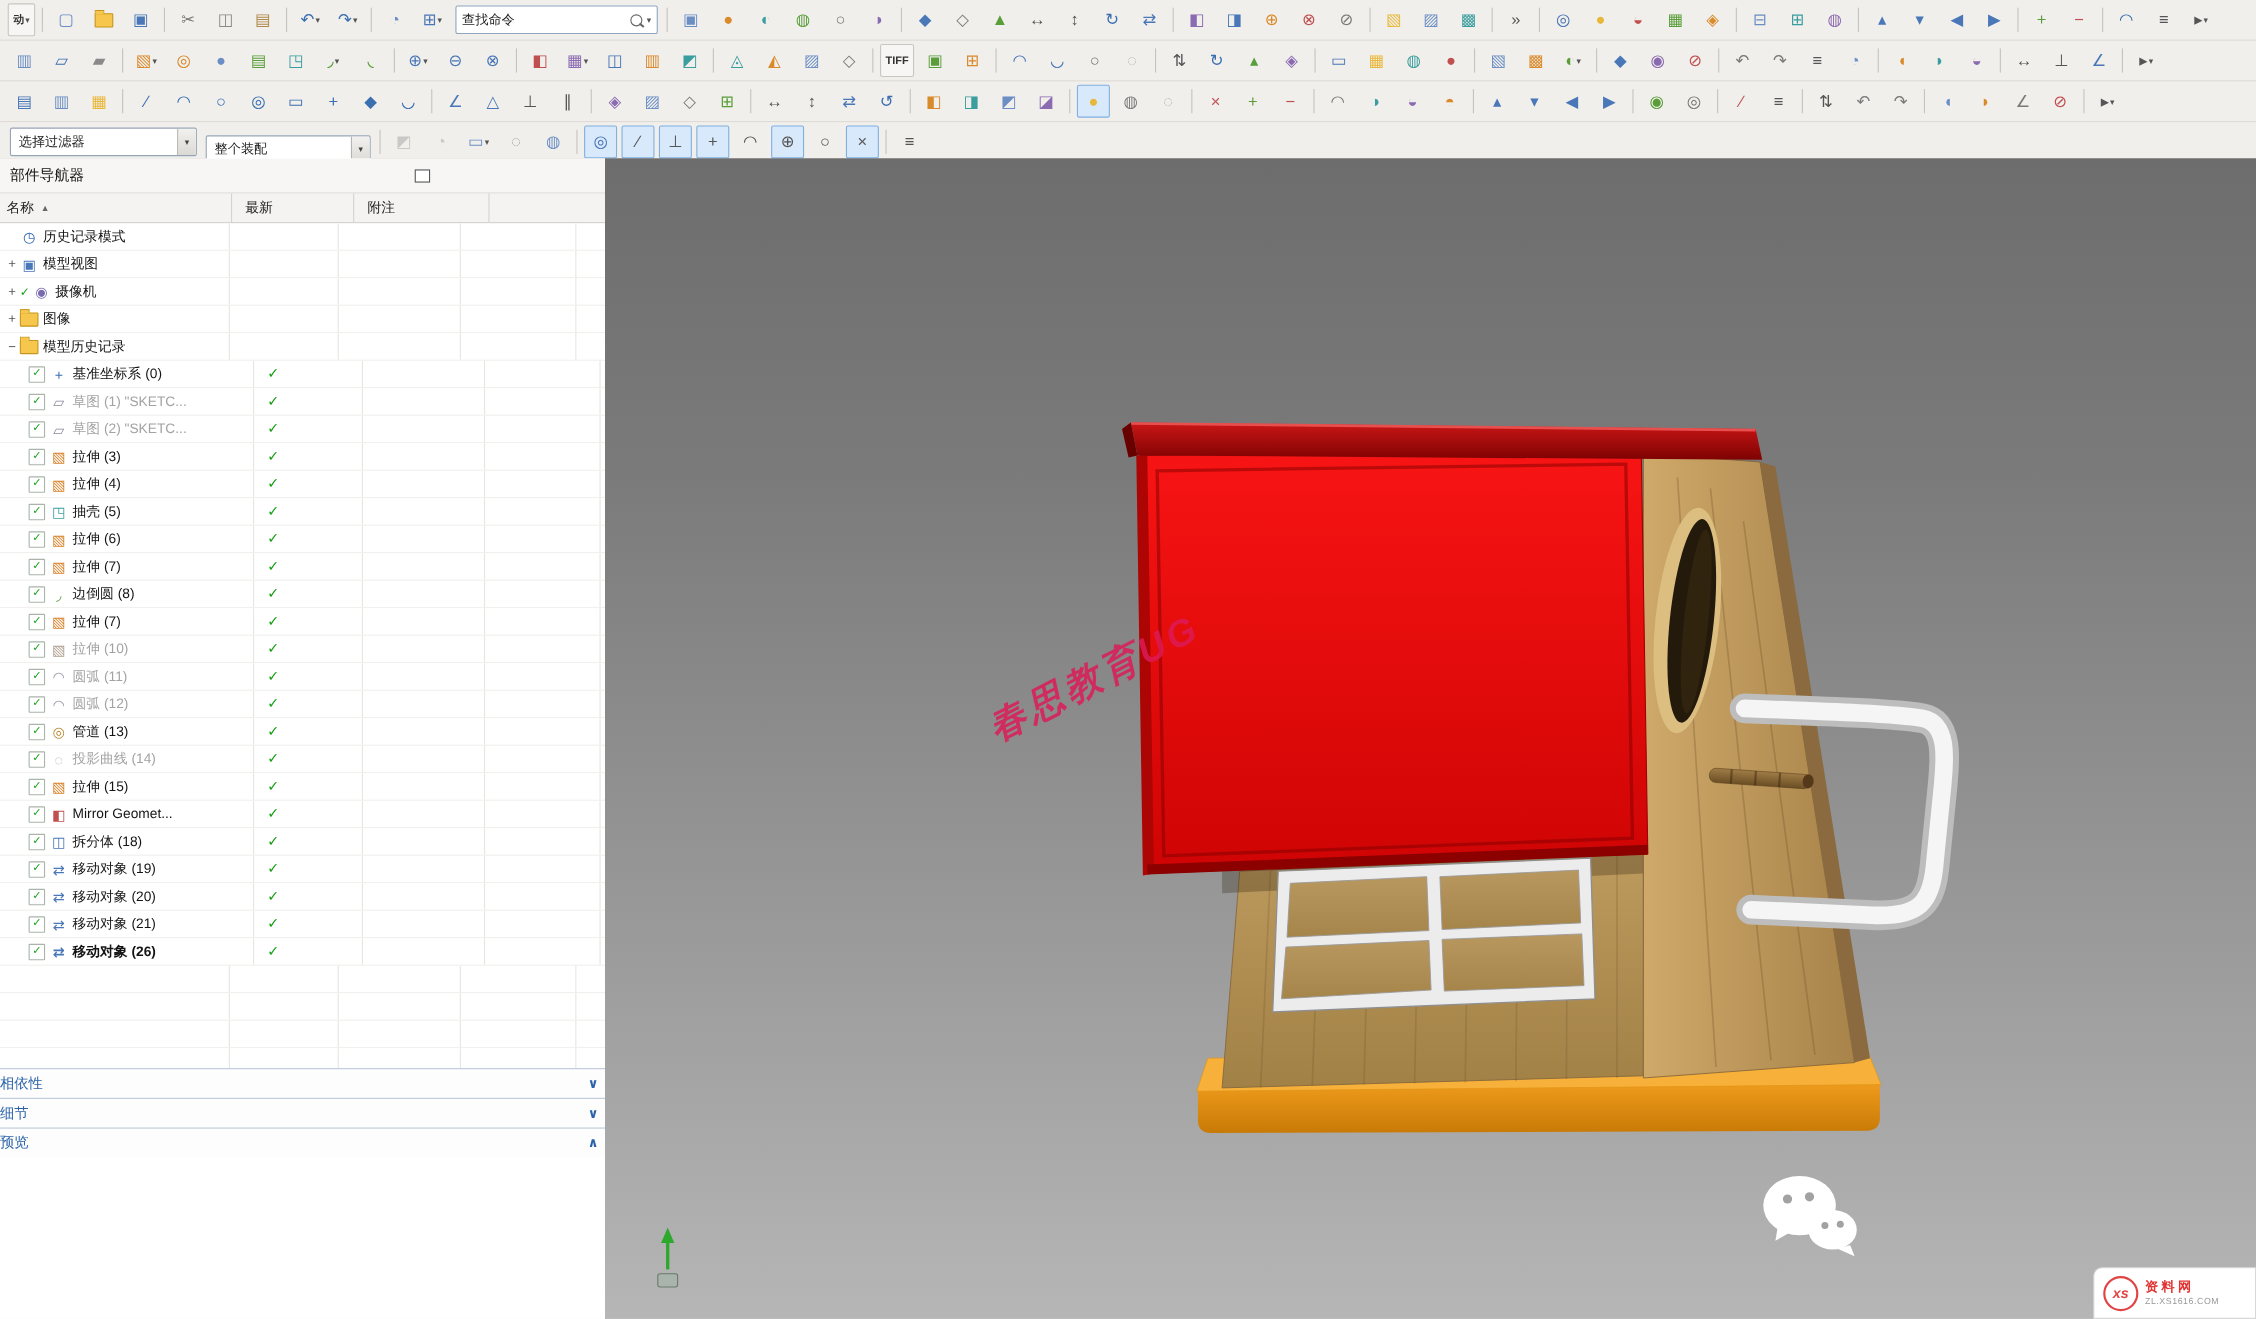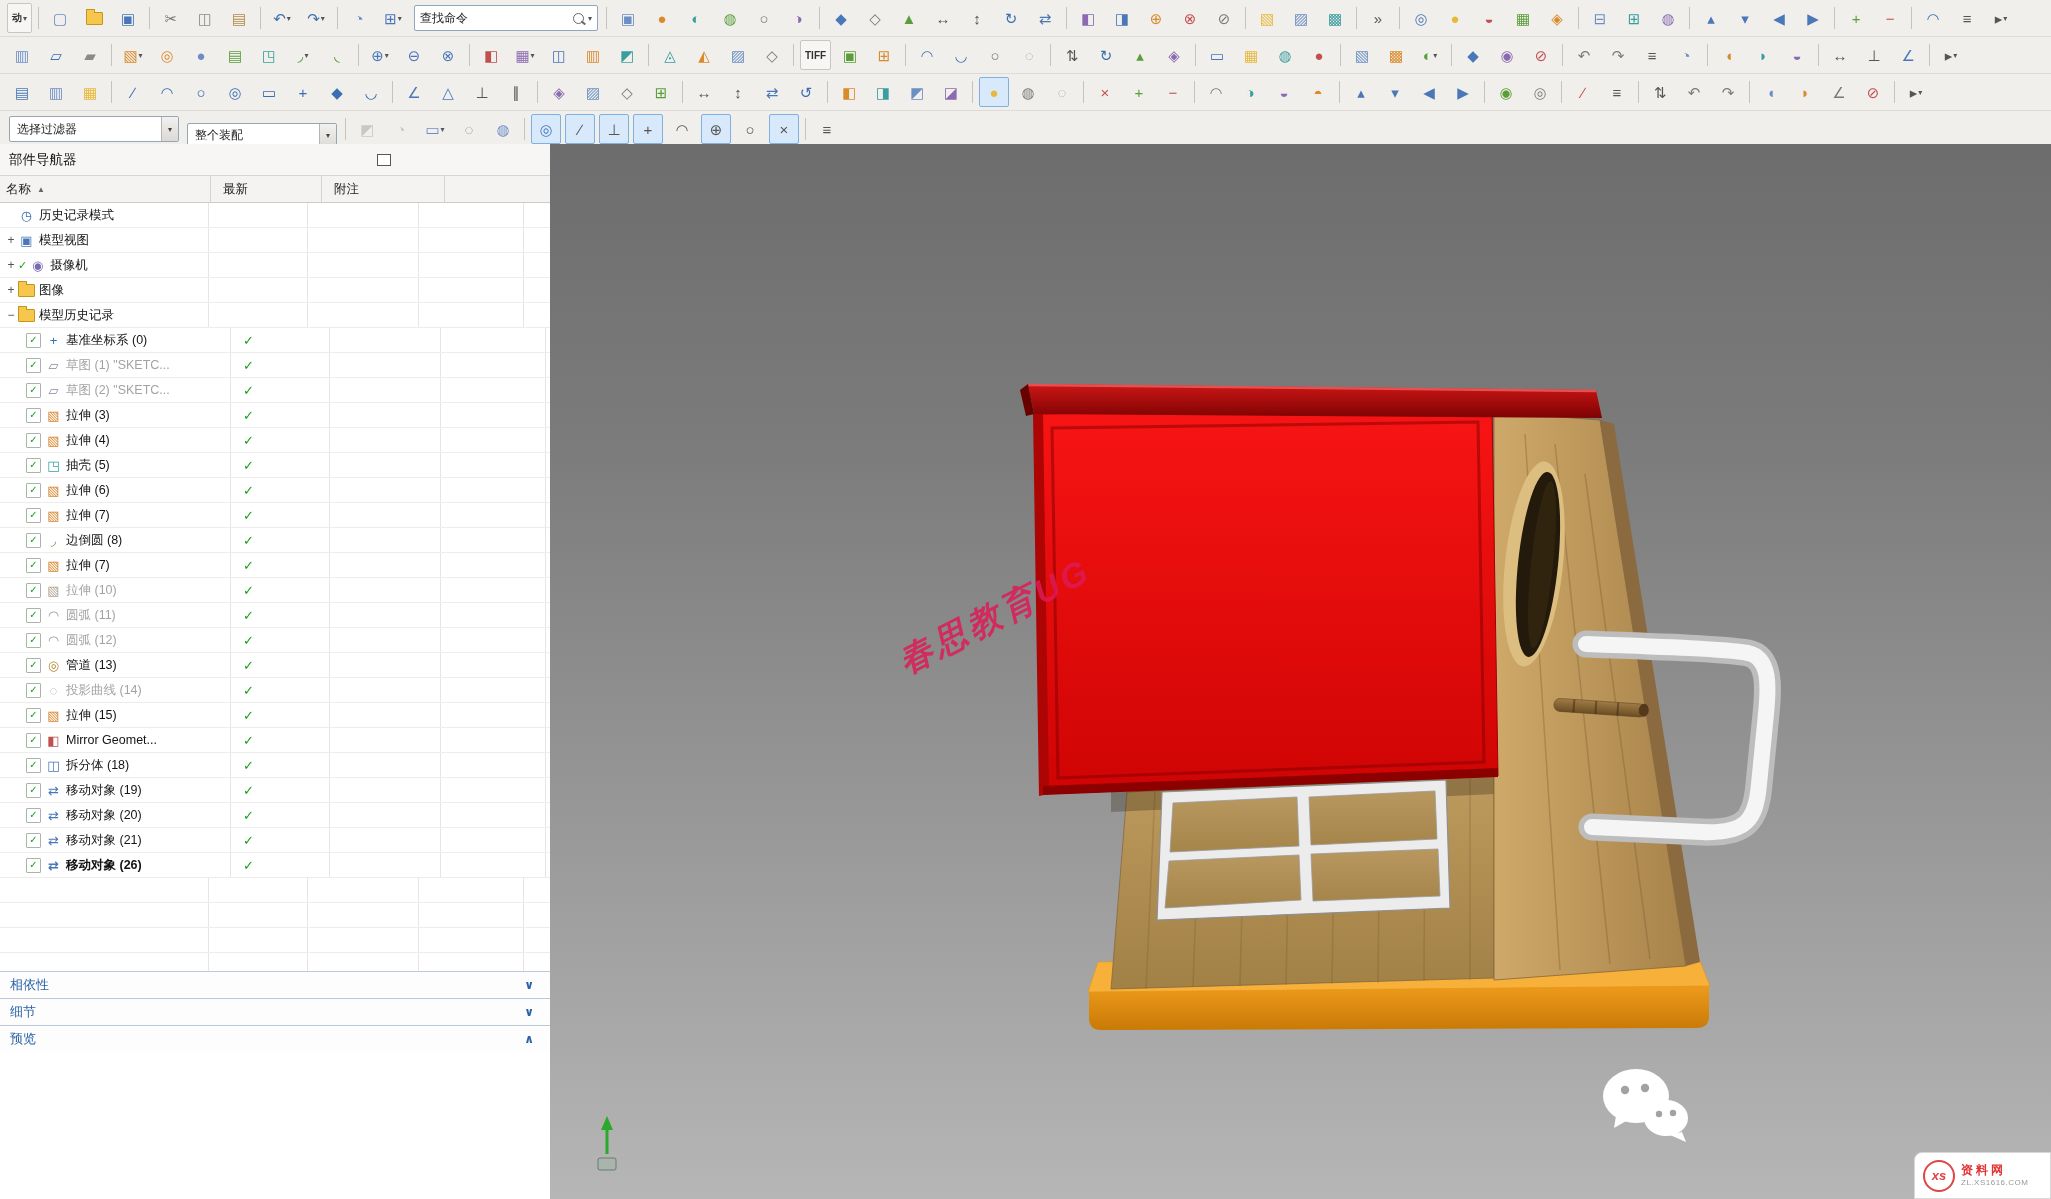--- a/index.html
+++ b/index.html
@@ -43,31 +43,31 @@
   .trow .name{padding-left:4px;}
   .exp{width:14px;text-align:center;font-size:12px;color:#555;flex:none;line-height:1;}
   .cbx{width:13px;height:13px;border:1px solid #aab4aa;border-radius:1px;background:#fff;color:#18a018;font-size:10px;line-height:12px;text-align:center;margin-right:4px;flex:none;font-weight:bold;}
   .pre{color:#18a018;font-size:11px;font-weight:bold;margin-right:2px;flex:none;}
   .tico{width:17px;flex:none;text-align:center;font-size:13px;margin-right:4px;line-height:1;}
   .fold.tf{margin-right:4px;}
   .tlab{white-space:nowrap;}
   .mut{color:#a3a3a3;}
   .bld{font-weight:bold;}
   .chk{color:#16a016;font-weight:bold;font-size:13px;padding-left:12px;}
-  .sec{height:26px;display:flex;align-items:center;padding:0 10px;color:#2a62a8;font-size:13px;border-top:1px solid #bcc9da;background:#fdfdfd;flex:none;}
+  .sec{height:26px;display:flex;align-items:center;padding:0 0;color:#2a62a8;font-size:13px;border-top:1px solid #bcc9da;background:#fdfdfd;flex:none;}
   .sec .chev{margin-left:auto;padding-right:6px;font-size:12px;font-weight:bold;color:#2a62a8;}
   .prevarea{flex:1;position:relative;background:#fff;}
   .prevbox{position:absolute;left:142px;top:14px;width:246px;height:160px;background:#fff;border:1px solid #b0b0b0;}
   .prevbox span{position:absolute;bottom:22px;left:0;right:0;text-align:center;font-size:12.5px;color:#333;}
   
   .viewport{position:absolute;left:550px;top:144px;right:0;bottom:0;background:linear-gradient(180deg,#6d6d6d 0%,#7b7b7b 28%,#9b9b9b 68%,#b6b6b6 100%);overflow:hidden;}
   .scene{position:absolute;inset:0;width:100%;height:100%;}
   .brand{position:absolute;left:1050px;top:922px;display:flex;align-items:center;gap:20px;}
   .brandtext{font-size:47px;color:#fbfbfb;font-weight:bold;letter-spacing:2px;}
-  .sitebadge{position:absolute;right:0;bottom:0;width:137px;height:47px;background:#fff;border:1px solid #d8d8d8;border-top-left-radius:8px;display:flex;align-items:center;gap:6px;padding:16px 8px;box-sizing:border-box;}
+  .sitebadge{position:absolute;right:0;bottom:0;width:148px;height:47px;background:#fff;border:1px solid #d8d8d8;border-top-left-radius:8px;display:flex;align-items:center;gap:6px;padding:16px 8px;box-sizing:border-box;}
   .blogo{width:28px;height:28px;border-radius:50%;border:2px solid #e04545;color:#e04545;display:flex;align-items:center;justify-content:center;font-style:italic;font-weight:bold;font-size:13px;flex:none;}
   .bcol{display:flex;flex-direction:column;line-height:1;}
   .bcol b{color:#e23333;font-size:12px;letter-spacing:3px;}
   .bdom{font-size:8px;color:#999;font-style:normal;margin-top:3px;letter-spacing:.5px;}
 </style>
 </head>
 <body>
 
 <div class="toolbars">
   <div class="trowbar">

